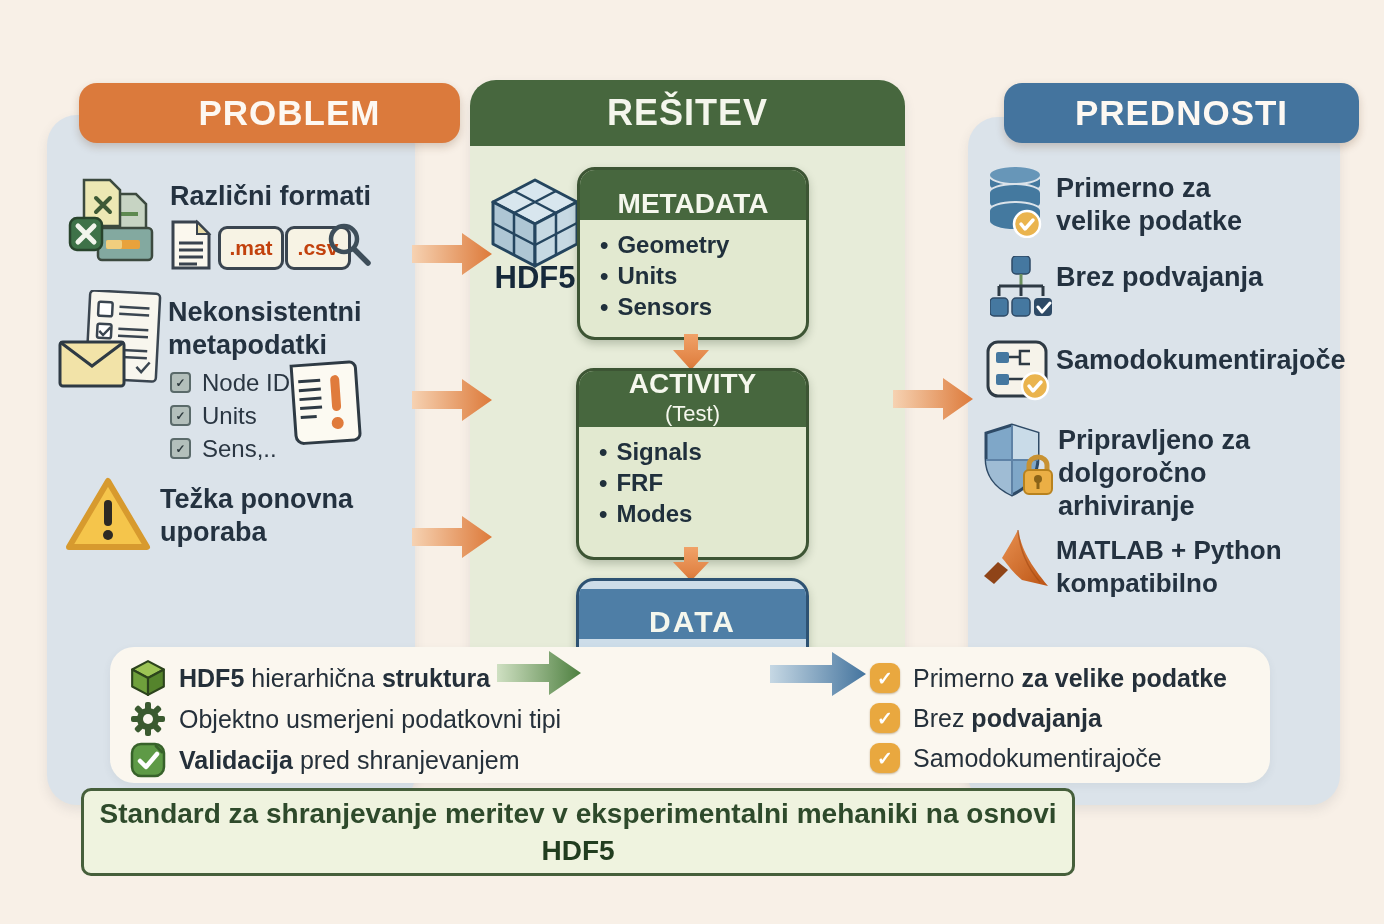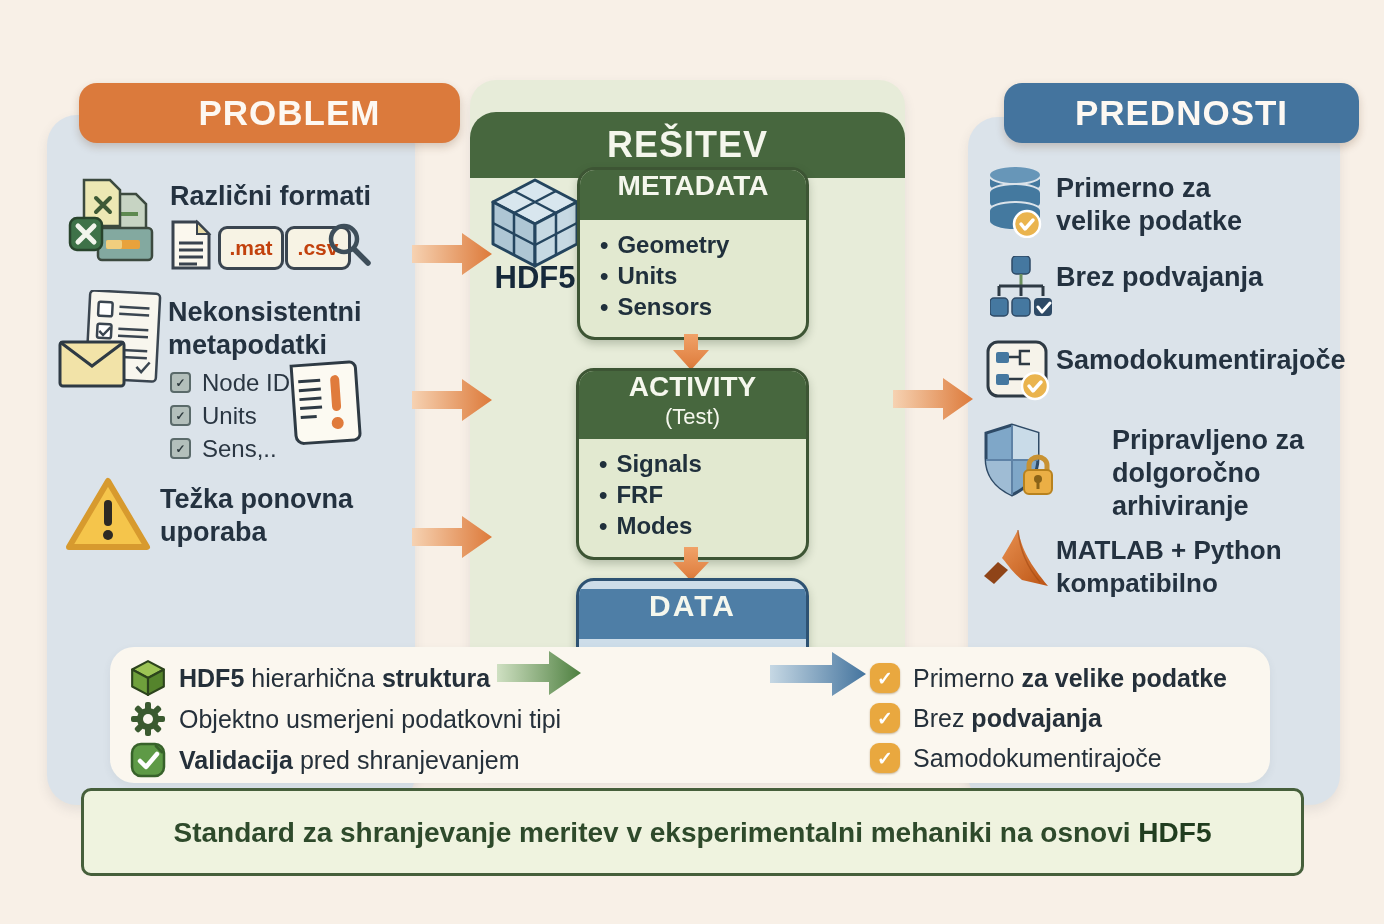--- a/index.html
+++ b/index.html
@@ -3,51 +3,51 @@
 <meta charset="utf-8">
 <style>
   html,body{margin:0;padding:0;}
   body{width:1384px;height:924px;background:#F8F0E7;font-family:"Liberation Sans",sans-serif;}
   #canvas{position:relative;width:1384px;height:924px;background:#F8F0E7;overflow:hidden;}
   .abs{position:absolute;}
   
   .panel{position:absolute;border-radius:30px;box-shadow:0 5px 12px rgba(60,70,90,.10);}
   .panel-left{left:47px;top:115px;width:368px;height:690px;background:#DBE3EA;}
   .panel-mid{left:470px;top:80px;width:435px;height:692px;background:#E7ECD9;border-radius:26px;}
-  .mid-header{position:absolute;left:0;top:0;width:100%;height:66px;background:#47673E;border-radius:26px 26px 0 0;color:#F4F6EC;font-size:36px;font-weight:700;letter-spacing:1px;display:flex;align-items:center;justify-content:center;margin-top:32px;}
+  .mid-header{position:absolute;left:0;top:0;width:100%;height:66px;background:#47673E;border-radius:26px 26px 0 0;color:#F4F6EC;font-size:36px;font-weight:700;letter-spacing:1px;display:flex;align-items:center;justify-content:center;}
   .panel-right{left:968px;top:117px;width:372px;height:688px;background:#DBE3EA;}
   
   .pill{position:absolute;height:60px;border-radius:18px;color:#FDF8F2;font-size:35px;font-weight:700;letter-spacing:1px;display:flex;align-items:center;justify-content:center;box-shadow:0 4px 8px rgba(90,50,20,.22);}
   .pill-problem{left:79px;top:83px;width:341px;background:#DB7A3C;padding-left:40px;}
   .pill-benefits{left:1004px;top:83px;width:355px;background:#44749E;}
   
   .lbl{position:absolute;color:#243240;font-weight:600;font-size:27px;line-height:33px;}
   .lbl-bold{font-weight:700;}
   
   .fmt-badge{position:absolute;width:60px;height:38px;border:3px solid #3A4550;border-radius:9px;background:#F7F3E4;color:#c2410c;font-weight:700;font-size:21px;display:flex;align-items:center;justify-content:center;}
   
   .chk-list{position:absolute;left:170px;top:366px;}
   .chk-row{display:flex;align-items:center;gap:11px;height:33px;font-size:24px;font-weight:500;color:#2A3642;}
   .chk-sq{width:17px;height:17px;background:#B3BFBB;border:2px solid #5A6A6A;border-radius:4px;color:#2E3A3E;font-size:12px;font-weight:700;display:flex;align-items:center;justify-content:center;}
   
   .sbox{position:absolute;border:3px solid #3D5534;border-radius:18px;overflow:hidden;background:#E2E9D0;box-shadow:0 4px 9px rgba(40,60,30,.25);}
-  .sbox-head{background:#47673E;color:#F5F7ED;font-weight:700;font-size:28px;display:flex;flex-direction:column;align-items:center;justify-content:flex-start;}
+  .sbox-head{background:#47673E;color:#F5F7ED;font-weight:700;font-size:28px;display:flex;flex-direction:column;align-items:center;justify-content:flex-end;}
   .sbox-sub{font-size:22px;font-weight:400;margin-top:1px;}
   .sbox-body{padding:9px 0 0 20px;font-size:24px;font-weight:600;color:#20303C;line-height:31px;}
   .bullet::before{content:"•";margin-right:9px;}
   .sbox-data{border-color:#2D5273;background:#CDDDE9;}
   .sbox-data .sbox-head{background:#4E7EA6;font-size:30px;letter-spacing:2px;margin-top:8px;}
   .hdf5-label{position:absolute;left:487px;top:260px;width:96px;text-align:center;font-size:31px;font-weight:800;color:#16293A;}
   
   .band{position:absolute;left:110px;top:647px;width:1160px;height:136px;background:#FBF7EF;border-radius:24px;box-shadow:0 3px 8px rgba(60,70,90,.07);}
   .feat-row{position:absolute;display:flex;align-items:center;gap:13px;height:38px;font-size:25px;color:#25303A;font-weight:500;white-space:nowrap;}
   .feat-row .b{font-weight:800;}
   .ochk{width:30px;height:30px;border-radius:9px;background:#E9A83F;color:#FFF;font-size:19px;font-weight:700;display:flex;align-items:center;justify-content:center;box-shadow:0 1px 2px rgba(120,80,20,.4);flex:0 0 auto;}
   
-  .banner{position:absolute;left:81px;top:788px;width:1223px;height:88px;background:#EFF3DF;border:3px solid #465F3B;border-radius:10px;display:flex;flex-direction:column;align-items:center;justify-content:center;color:#2E4A2B;font-size:28px;font-weight:700;line-height:37px;text-align:center;box-sizing:border-box;}
+  .banner{position:absolute;left:81px;top:788px;width:994px;height:88px;background:#EFF3DF;border:3px solid #465F3B;border-radius:10px;display:flex;flex-direction:column;align-items:center;justify-content:center;color:#2E4A2B;font-size:28px;font-weight:700;line-height:37px;text-align:center;box-sizing:border-box;}
   .banner .b{font-weight:800;color:#213D1F;}
 </style>
 </head>
 <body>
 
 <div id="canvas">
 
   <div class="panel panel-left"></div>
   <div class="panel panel-mid">
     <div class="mid-header">
@@ -153,21 +153,21 @@
     <defs>
         <linearGradient id="dg1" x1="0" y1="0" x2="0" y2="1">
           <stop offset="0" stop-color="#F0A268"></stop>
           <stop offset="1" stop-color="#DD7A3A"></stop>
         </linearGradient>
       </defs>
     <polygon points="11,0 25,0 25,16 36,16 18,36 0,16 11,16" fill="url(#dg1)"></polygon>
   </svg>
 
   <div class="sbox" style="left:576px;top:368px;width:227px;height:186px;">
-    <div class="sbox-head" style="height:68px;">
+    <div class="sbox-head" style="height:56px;">
       <span>ACTIVITY</span>
       <span class="sbox-sub">(Test)</span>
     </div>
     <div class="sbox-body">
       <div class="bullet">Signals</div>
       <div class="bullet">FRF</div>
       <div class="bullet">Modes</div>
     </div>
   </div>
 
@@ -273,21 +273,21 @@
     <g clip-path="url(#shc)">
       <rect x="30" y="0" width="30" height="38" fill="#C9DBE8"></rect>
       <rect x="0" y="38" width="30" height="40" fill="#9FBCD4"></rect>
       <path d="M30,0 V78 M0,38 H60" stroke="#5E82A6" stroke-width="2"></path>
     </g>
     <path d="M47,48 v-5 a9,8 0 0 1 18,0 v5" fill="none" stroke="#C89232" stroke-width="5"></path>
     <rect x="42" y="48" width="28" height="24" rx="5" fill="#EBAF45" stroke="#B8821E" stroke-width="2"></rect>
     <circle cx="56" cy="57" r="4" fill="#8A6318"></circle>
     <rect x="54.5" y="58" width="3" height="9" fill="#8A6318"></rect>
   </svg>
-  <div class="lbl" style="left:1112px;top:424px;width:220px;">Pripravljeno za dolgoročno arhiviranje</div>
+  <div class="lbl" style="left:1058px;top:424px;width:220px;">Pripravljeno za dolgoročno arhiviranje</div>
 
   <svg class="abs" style="left:982px;top:528px;" width="68" height="64" viewBox="0 0 68 64">
     <defs>
         <linearGradient id="mlg" x1="0" y1="0" x2="1" y2="1">
           <stop offset="0" stop-color="#E89050"></stop>
           <stop offset="1" stop-color="#BC5414"></stop>
         </linearGradient>
       </defs>
     <polygon points="2,48 16,34 26,42 12,56" fill="#8F4418"></polygon>
     <path d="M36,2 C40,22 48,36 66,58 L40,52 C30,44 24,34 20,30 C26,20 32,10 36,2 Z" fill="url(#mlg)"></path>

